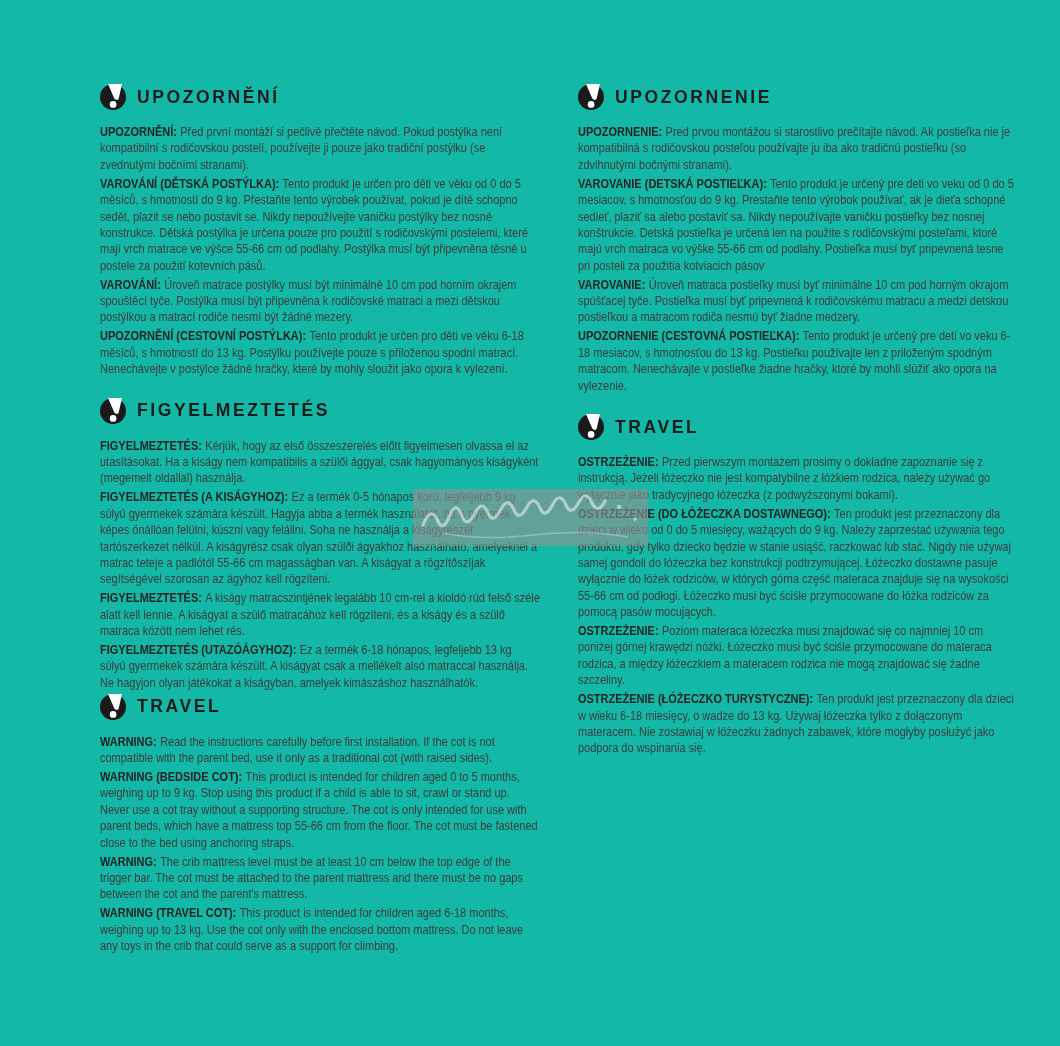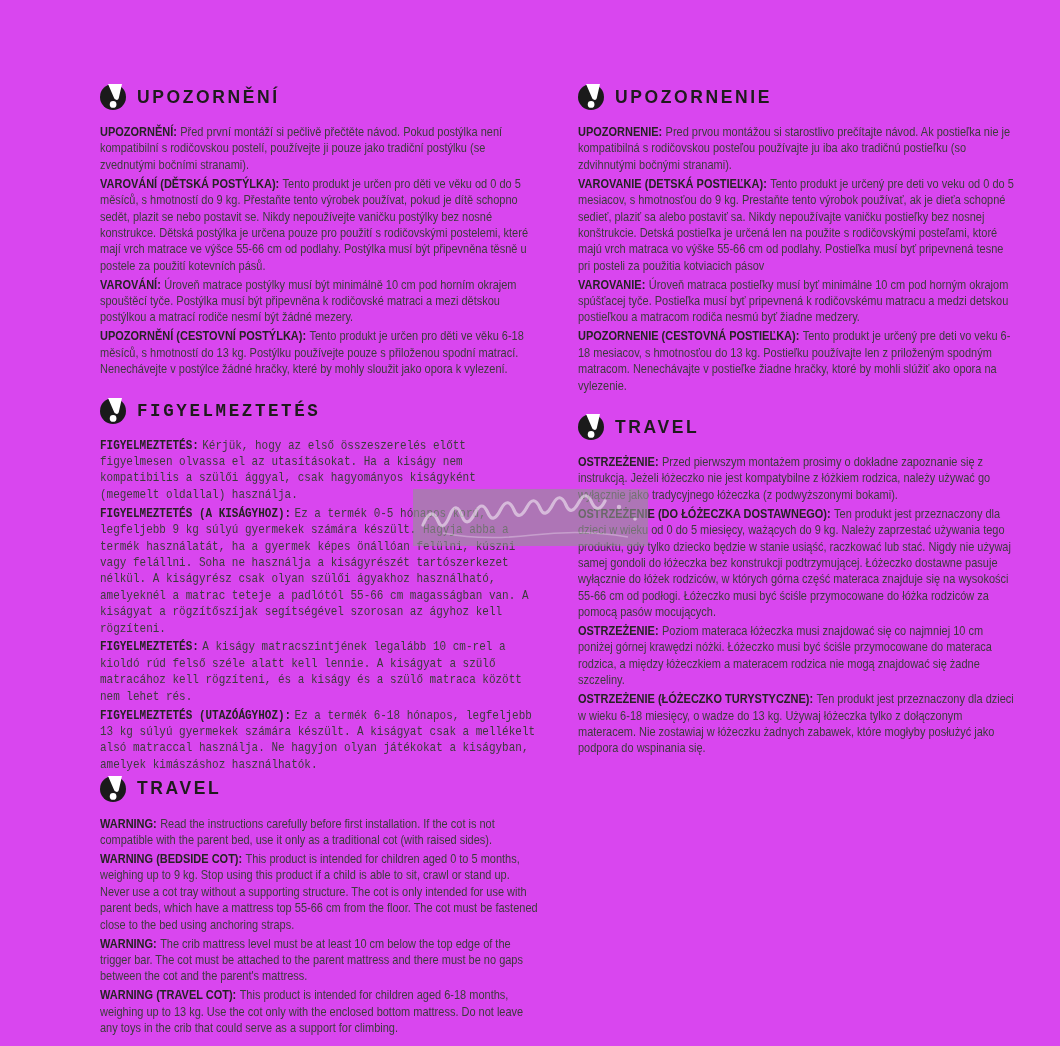--- a/index.html
+++ b/index.html
@@ -1,21 +1,21 @@
 <!DOCTYPE html>
 <html><head>
 <meta charset="utf-8">
 <style>
   html,body{margin:0;padding:0;background:#fff;}
   body{width:1060px;height:1046px;overflow:hidden;font-family:"Liberation Sans",sans-serif;}
-  .page{position:relative;width:1060px;height:1046px;box-sizing:border-box;padding:84px 0 0 100px;background:#d946ef;}
+  .page{position:relative;width:1060px;height:1046px;box-sizing:border-box;padding:84px 0 0 100px;background:#14b8a6;}
   .columns{display:flex;gap:38px;align-items:flex-start;}
   .col{width:440px;flex:0 0 440px;}
   .sec{margin:0 0 20px 0;}
-  .sec-hu{margin-bottom:0;font-family:Liberation Mono, monospace;}
+  .sec-hu{margin-bottom:0;}
   .sec-sk{}
   .head{display:flex;align-items:center;gap:11px;margin:0 0 14px 0;}
   .head .w-icon{flex:0 0 26px;width:26px;height:26px;display:block;}
   .head h2{margin:0;font-size:17.5px;font-weight:700;letter-spacing:2.6px;color:#1e1b1c;}
   .bodytext{width:521px;transform:scaleX(0.845);transform-origin:0 0;
             font-size:13px;line-height:16.4px;color:#3c3c3c;letter-spacing:0;}
   .bodytext p{margin:0 0 2.5px 0;}
   .bodytext b{color:#262324;font-weight:700;margin-right:4px;}
   .watermark{position:absolute;left:413px;top:489px;width:235px;height:57px;
              background:rgba(147,147,147,0.62);pointer-events:none;}

